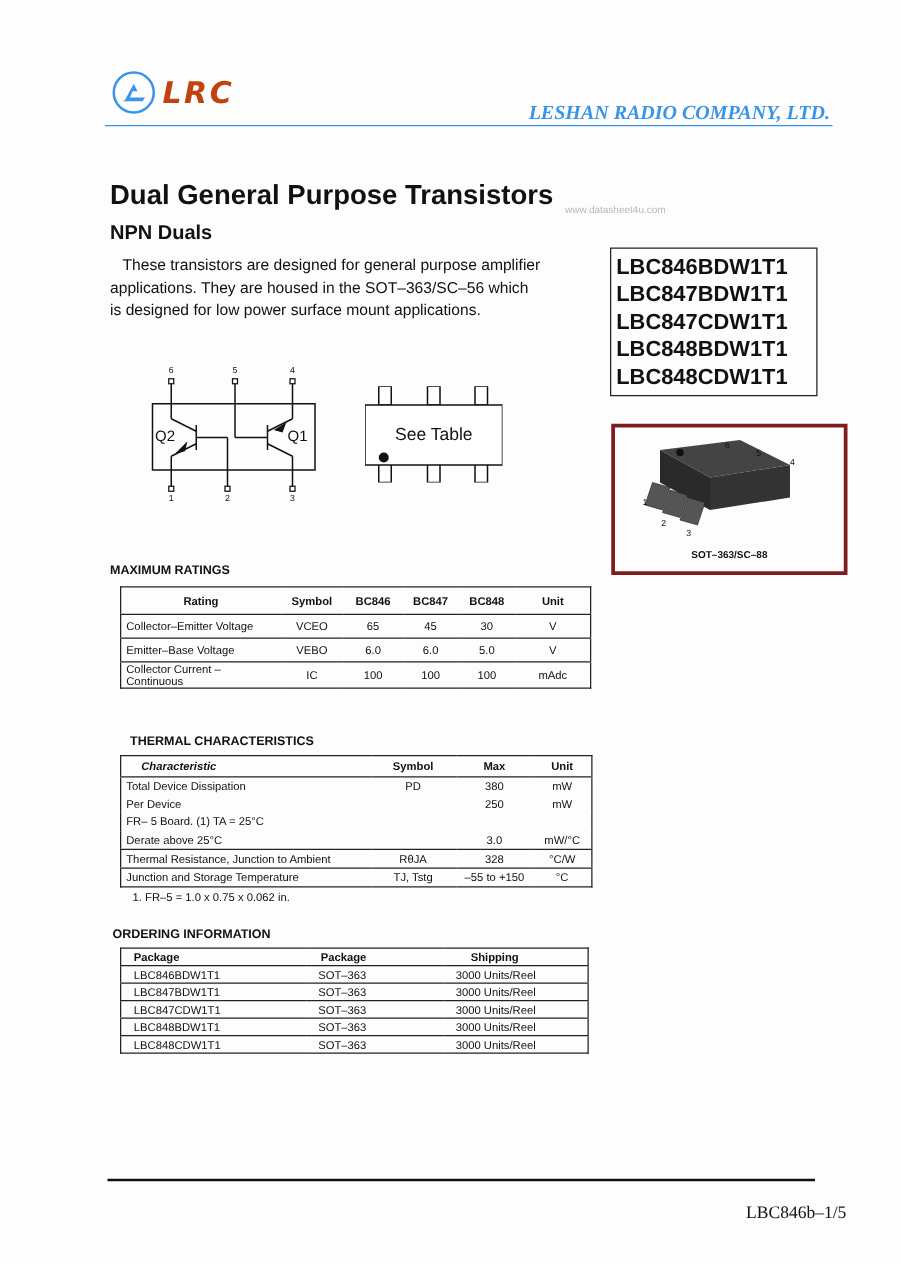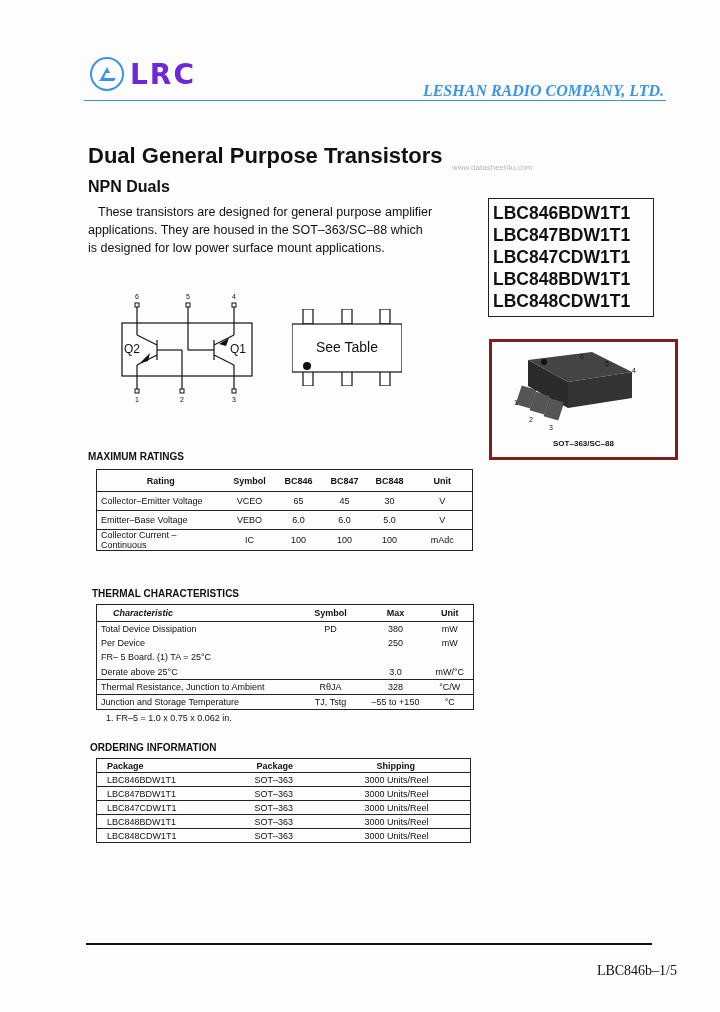--- a/index.html
+++ b/index.html
@@ -3,21 +3,21 @@
 <meta charset="utf-8">
 <style>
   * { box-sizing: border-box; margin: 0; padding: 0; }
   html, body { width: 720px; height: 1012px; background: #fdfdfe; overflow: hidden; }
   body { position: relative; font-family: "Liberation Sans", sans-serif; color: #111; }
   .abs { position: absolute; }
 
   
   .logo { left: 90px; top: 55px; height: 38px; display: flex; align-items: center; }
   .logo-circle { width: 34px; height: 34px; border: 2px solid #3a94e8; border-radius: 50%; position: relative; }
-  .logo-text { font-family: "DejaVu Sans", sans-serif; font-weight: bold; font-size: 28px; color: #6d28d9; margin-left: 6px; letter-spacing: 2px; }
+  .logo-text { font-family: "DejaVu Sans", sans-serif; font-weight: bold; font-style: italic; font-size: 24px; color: #c2410c; margin-left: 6px; letter-spacing: 2px; }
   .company { right: 56px; top: 82px; font-family: "Liberation Serif", serif; font-style: italic; font-weight: bold; font-size: 16px; color: #3a94e8; }
   .header-rule { left: 84px; top: 100px; width: 582px; height: 1px; background: #3a94e8; }
 
   .title { left: 88px; top: 143px; font-size: 22px; font-weight: bold; }
   .watermark { left: 452px; top: 163px; font-size: 8px; color: #b8b8b8; }
   .subtitle { left: 88px; top: 178px; font-size: 16px; font-weight: bold; }
   .desc { left: 88px; top: 203px; width: 345px; font-size: 12.5px; line-height: 18px; text-indent: 10px; }
 
   .part-box { left: 488px; top: 198px; width: 166px; height: 119px; border: 1px solid #222; padding: 3px 0 0 4px; }
   .part-box div { font-size: 17.5px; font-weight: bold; line-height: 22px; }
@@ -61,21 +61,21 @@
     </svg>
   </div>
   <span class="logo-text">LRC</span>
 </div>
 <div class="abs company">LESHAN RADIO COMPANY, LTD.</div>
 <div class="abs header-rule"></div>
 
 <div class="abs title">Dual General Purpose Transistors</div>
 <div class="abs watermark">www.datasheet4u.com</div>
 <div class="abs subtitle">NPN Duals</div>
-<div class="abs desc">These transistors are designed for general purpose amplifier applications. They are housed in the SOT–363/SC–88 which is designed for low power surface mount applications.</div>
+<div class="abs desc">These transistors are designed for general purpose amplifier applications. They are housed in the SOT–363/SC–56 which is designed for low power surface mount applications.</div>
 
 <div class="abs part-box">
   <div>LBC846BDW1T1</div>
   <div>LBC847BDW1T1</div>
   <div>LBC847CDW1T1</div>
   <div>LBC848BDW1T1</div>
   <div>LBC848CDW1T1</div>
 </div>
 
 <div class="abs" style="left:110px;top:290px;width:160px;height:120px">
@@ -186,21 +186,21 @@
     <td>Collector Current –Continuous</td>
         <td class="c">IC</td>
         <td class="c">100</td>
         <td class="c">100</td>
         <td class="c">100</td>
         <td class="c">mAdc</td>
   </tr>
 </tbody>
   </table>
 
-<div class="abs section-h" style="left:92px;top:588px">THERMAL CHARACTERISTICS</div>
+<div class="abs section-h" style="left:104px;top:588px">THERMAL CHARACTERISTICS</div>
 <table class="abs tc">
   <tbody>
       <tr>
     <th class="l" style="width:200px;padding-left:16px">Characteristic</th>
     <th style="width:68px">Symbol</th>
     <th style="width:62px">Max</th>
     <th>Unit</th>
   </tr>
   <tr>
         <td>Total Device Dissipation</td>

